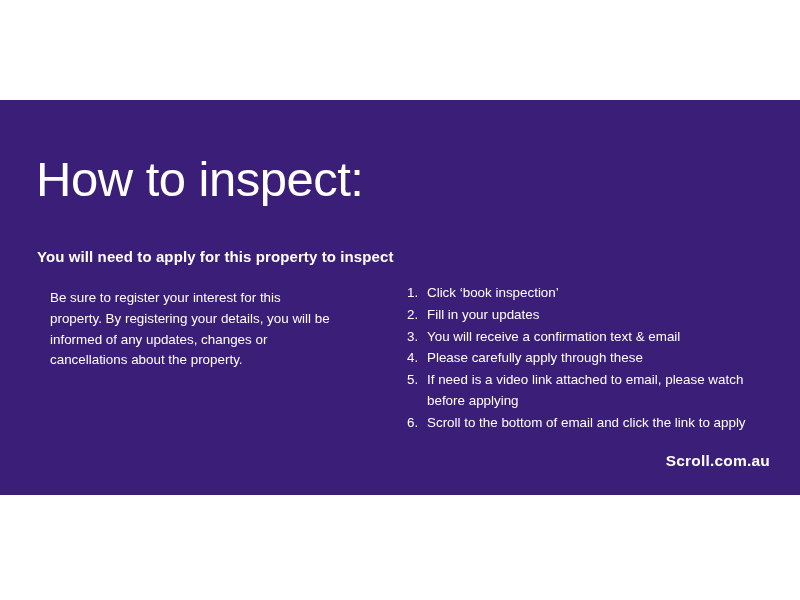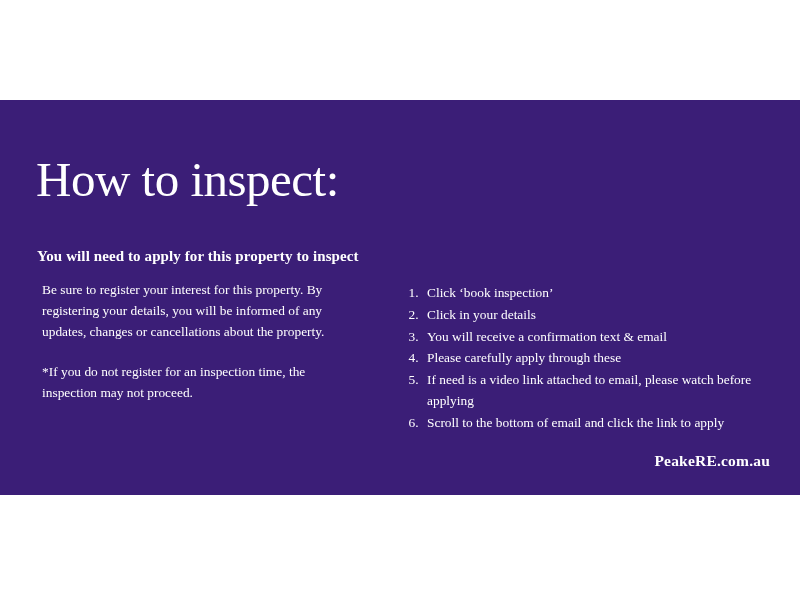--- a/index.html
+++ b/index.html
@@ -11,21 +11,20 @@
     width: 800px;
     height: 600px;
     font-family: "Liberation Sans", sans-serif;
     overflow: hidden;
   }
   .page {
     position: relative;
     width: 800px;
     height: 600px;
     background: #ffffff;
-    font-family: Liberation Serif, serif;
   }
   .banner {
     position: absolute;
     left: 0;
     top: 100px;
     width: 800px;
     height: 395px;
     background: #3b1e77;
     box-sizing: border-box;
   }
@@ -58,21 +57,21 @@
   .left-col {
     position: absolute;
     left: 37px;
     top: 175px;
     width: 310px;
     color: #ffffff;
     font-size: 13.4px;
     line-height: 1.55;
   }
   .left-col p {
-    margin: 5px;
+    margin: 13px;
   }
   .left-col p.spaced {
     margin-top: 20px;
   }
   .right-col {
     position: absolute;
     left: 392px;
     top: 175px;
     width: 370px;
     color: #ffffff;
@@ -104,31 +103,30 @@
 <div class="page">
   <div class="banner">
     <div class="banner-inner">
 
       <div class="headline">How to inspect:</div>
 
       <div class="subhead">You  will need to apply for this property to inspect</div>
 
       <div class="left-col">
         <p>Be sure to register your interest for this property. By registering your details, you will be informed of any updates, changes or cancellations about the property.</p>
-        <p class="spaced">*If you do not register for an inspection time, the inspection may not proceed.</p>
       </div>
 
       <div class="right-col">
         <ol>
           <li>Click ‘book inspection’</li>
-          <li>Click in your details</li>
+          <li>Fill in your updates</li>
           <li>You will receive a confirmation text &amp; email</li>
           <li>Please carefully apply through these</li>
           <li>If need is a video link attached to email, please watch before applying</li>
           <li>Scroll to the bottom of email and click the link to apply</li>
         </ol>
       </div>
 
-      <div class="brand">PeakeRE.com.au</div>
+      <div class="brand">Scroll.com.au</div>
 
     </div>
   </div>
 </div>
 
 </body></html>

